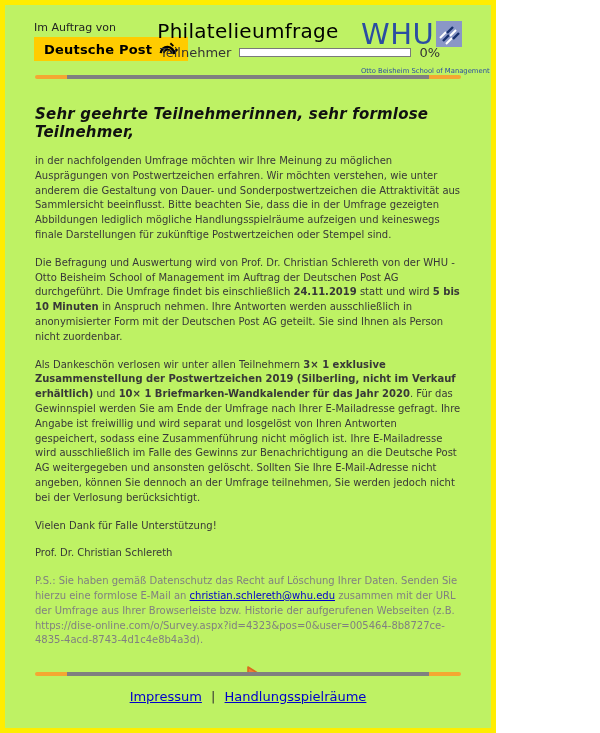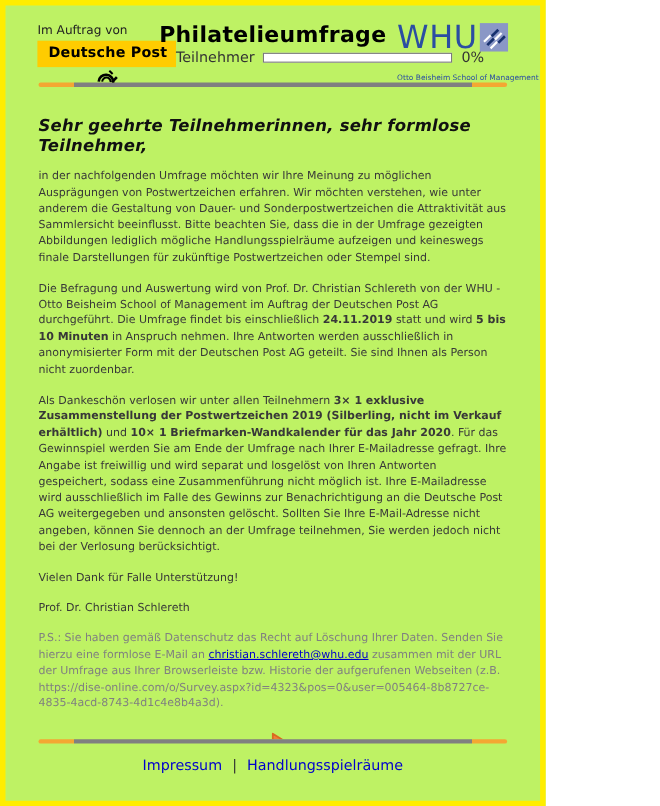--- a/index.html
+++ b/index.html
@@ -28,27 +28,27 @@
     display:flex;flex-direction:column;
     overflow:hidden;
   }
   
   .header{position:relative;height:70px;flex:none;}
   .dp-block{position:absolute;left:29px;top:16px;}
   .dp-caption{font-size:11px;color:#222;margin-bottom:3px;}
   .dp-logo{
     background:var(--dp_yellow);
     display:inline-flex;align-items:center;gap:6px;
-    padding:4px 8px 4px 10px;height:24px;flex-direction:column;
+    padding:4px 8px 4px 10px;height:24px;
   }
   .dp-logo-text{font-size:13px;font-weight:bold;color:#000;letter-spacing:.2px;}
   .center-block{position:absolute;left:0;right:0;top:0;}
   .page-title{
     text-align:center;margin-top:14px;
-    font-size:20px;font-weight:bold;color:#000;letter-spacing:.3px;
+    font-size:20px;font-weight:normal;color:#000;letter-spacing:.3px;
   }
   .progress-row{
     position:absolute;left:155px;top:40px;
     display:flex;align-items:center;gap:8px;
   }
   .progress-label{font-size:13px;color:#333;}
   .progress-track{
     width:172px;height:9px;background:#fff;
     border:1px solid #7a7a7a;position:relative;
   }
@@ -80,21 +80,21 @@
   .email-link{color:var(--link_blue);text-decoration:underline;cursor:pointer;}
   .arrow-row{text-align:center;margin-top:14px;}
   .next-button{
     background:none;border:none;cursor:pointer;padding:2px;
     display:inline-block;line-height:0;
   }
   
   .footer{
     flex:none;height:52px;text-align:center;padding-top:13px;font-size:13px;
   }
-  .footer a{color:var(--link_blue);cursor:pointer;}
+  .footer a{color:var(--link_blue);text-decoration:underline;cursor:pointer;}
   .footer .sep{color:#333;margin:0 5px;}
 </style>
 </head>
 <body>
 
 <div class="page">
 
   <div class="header">
 
     <div class="dp-block">

